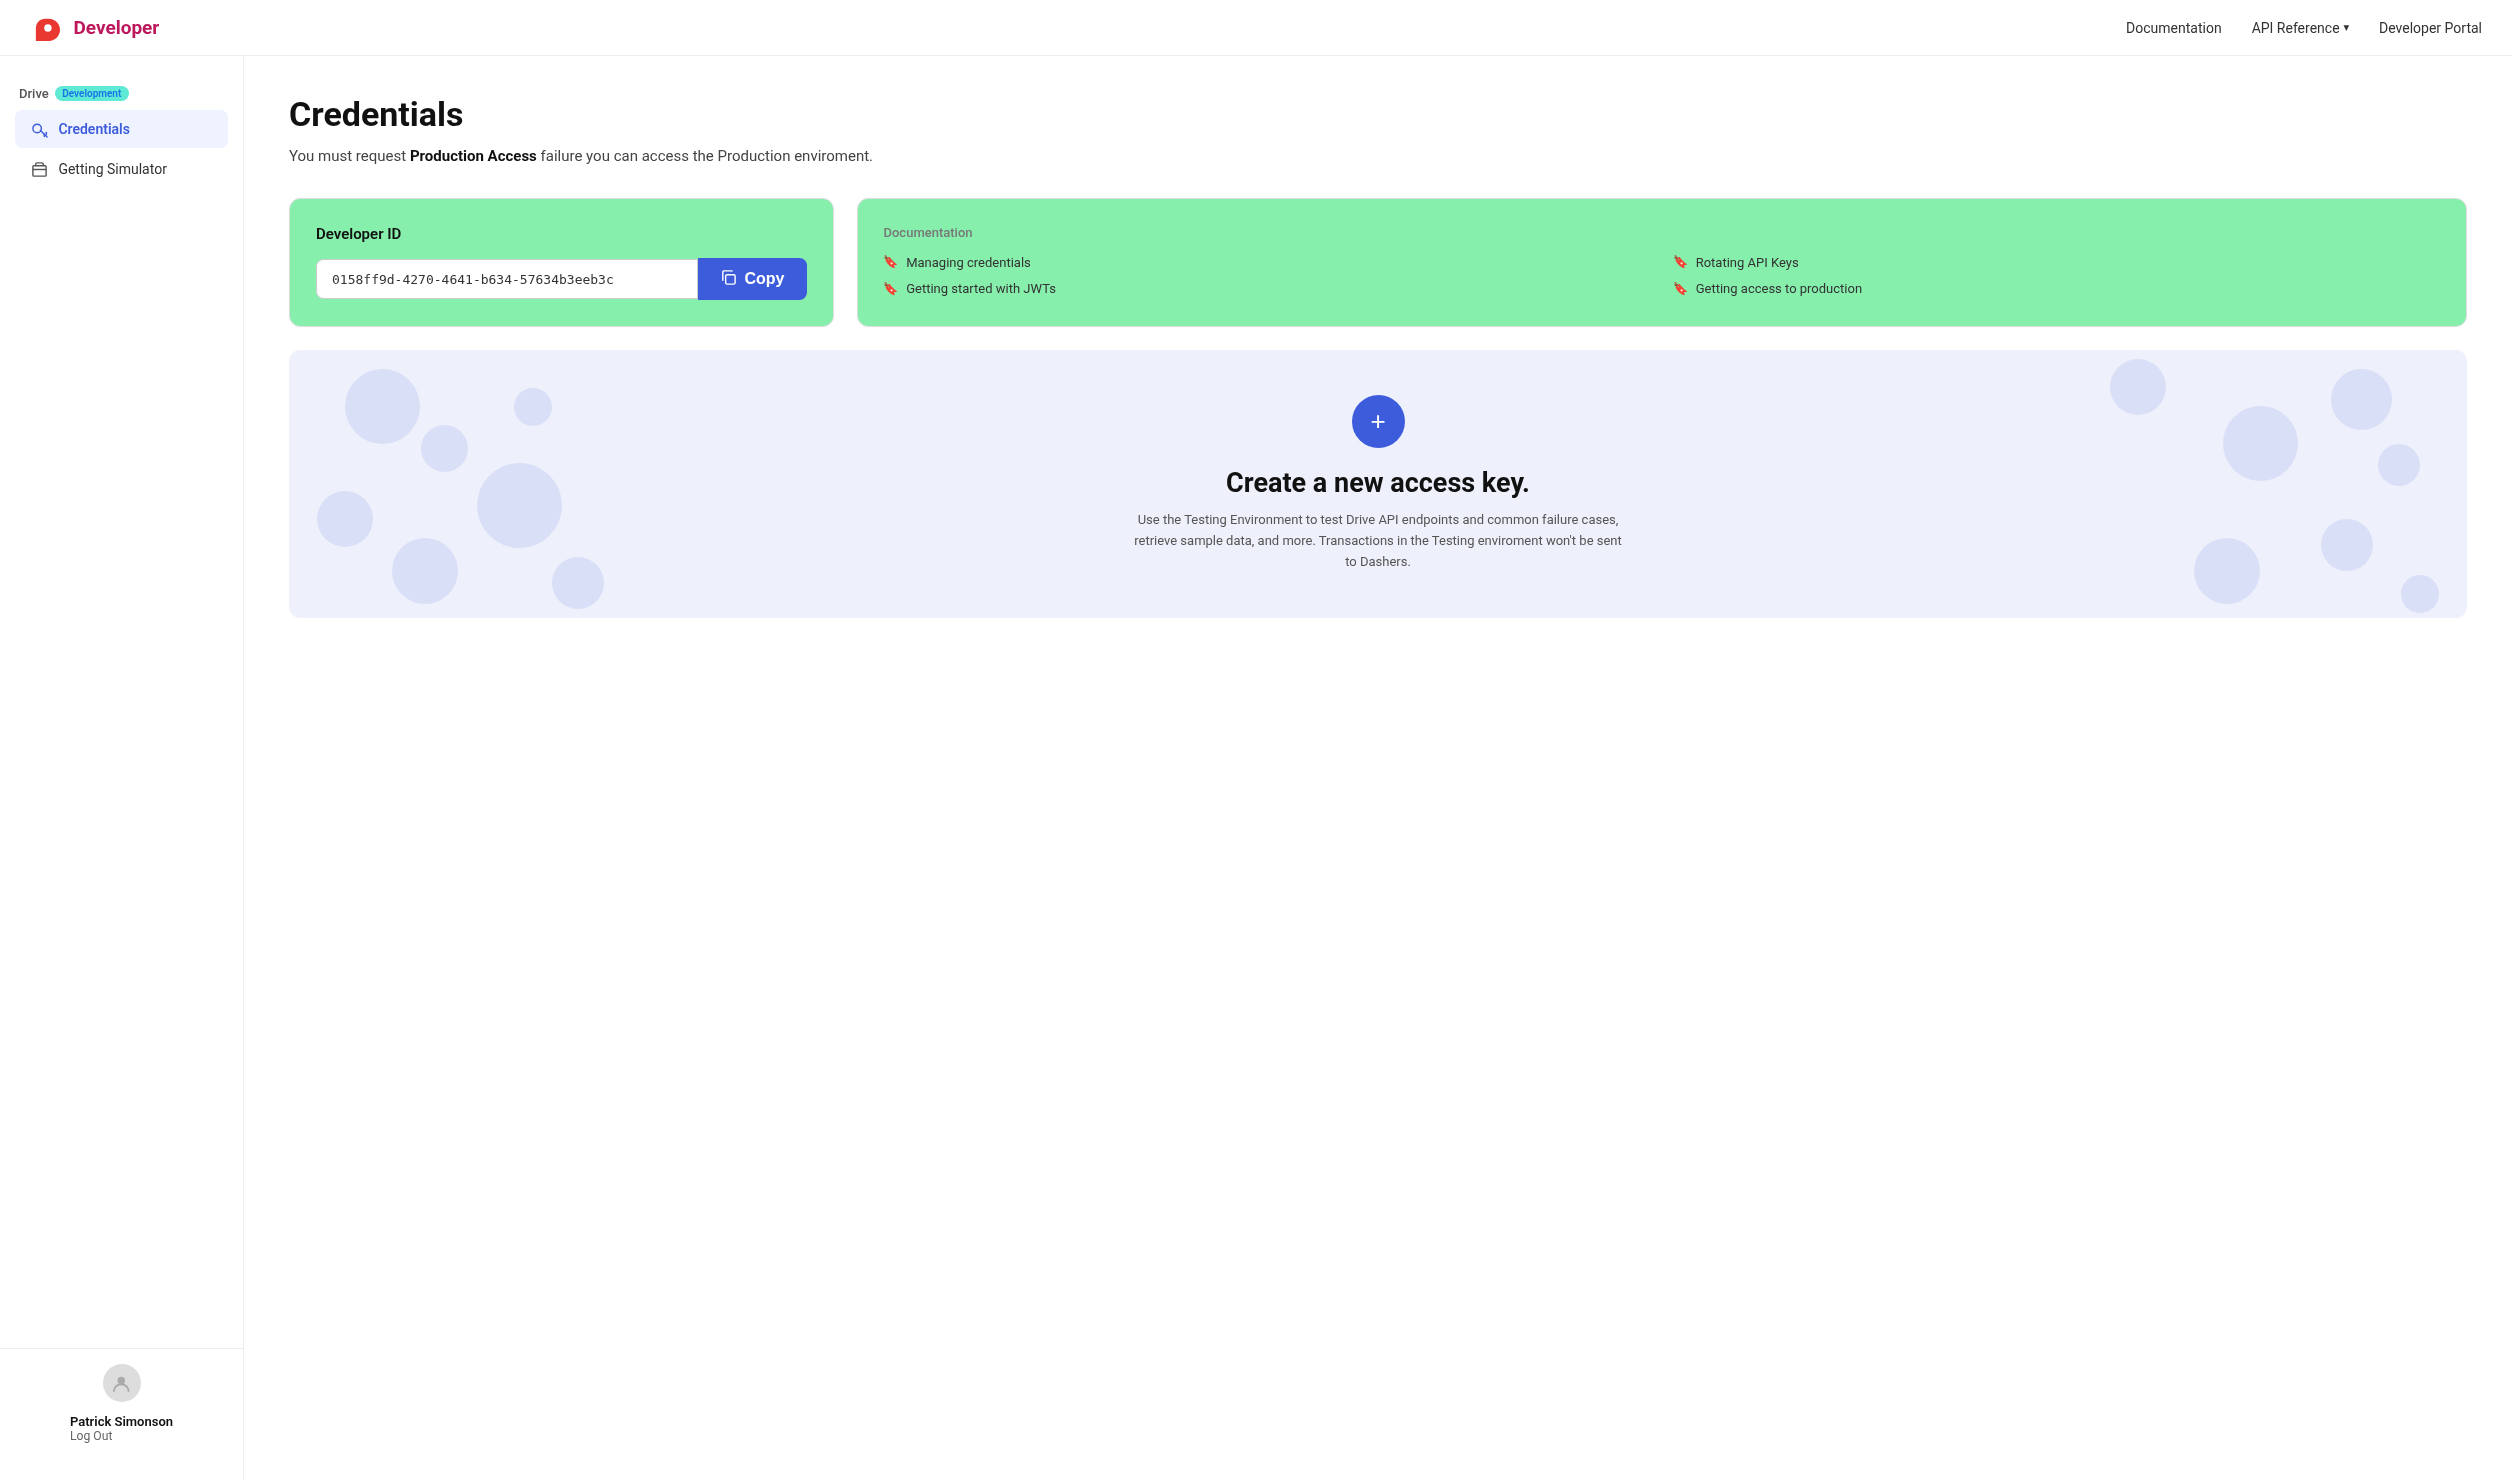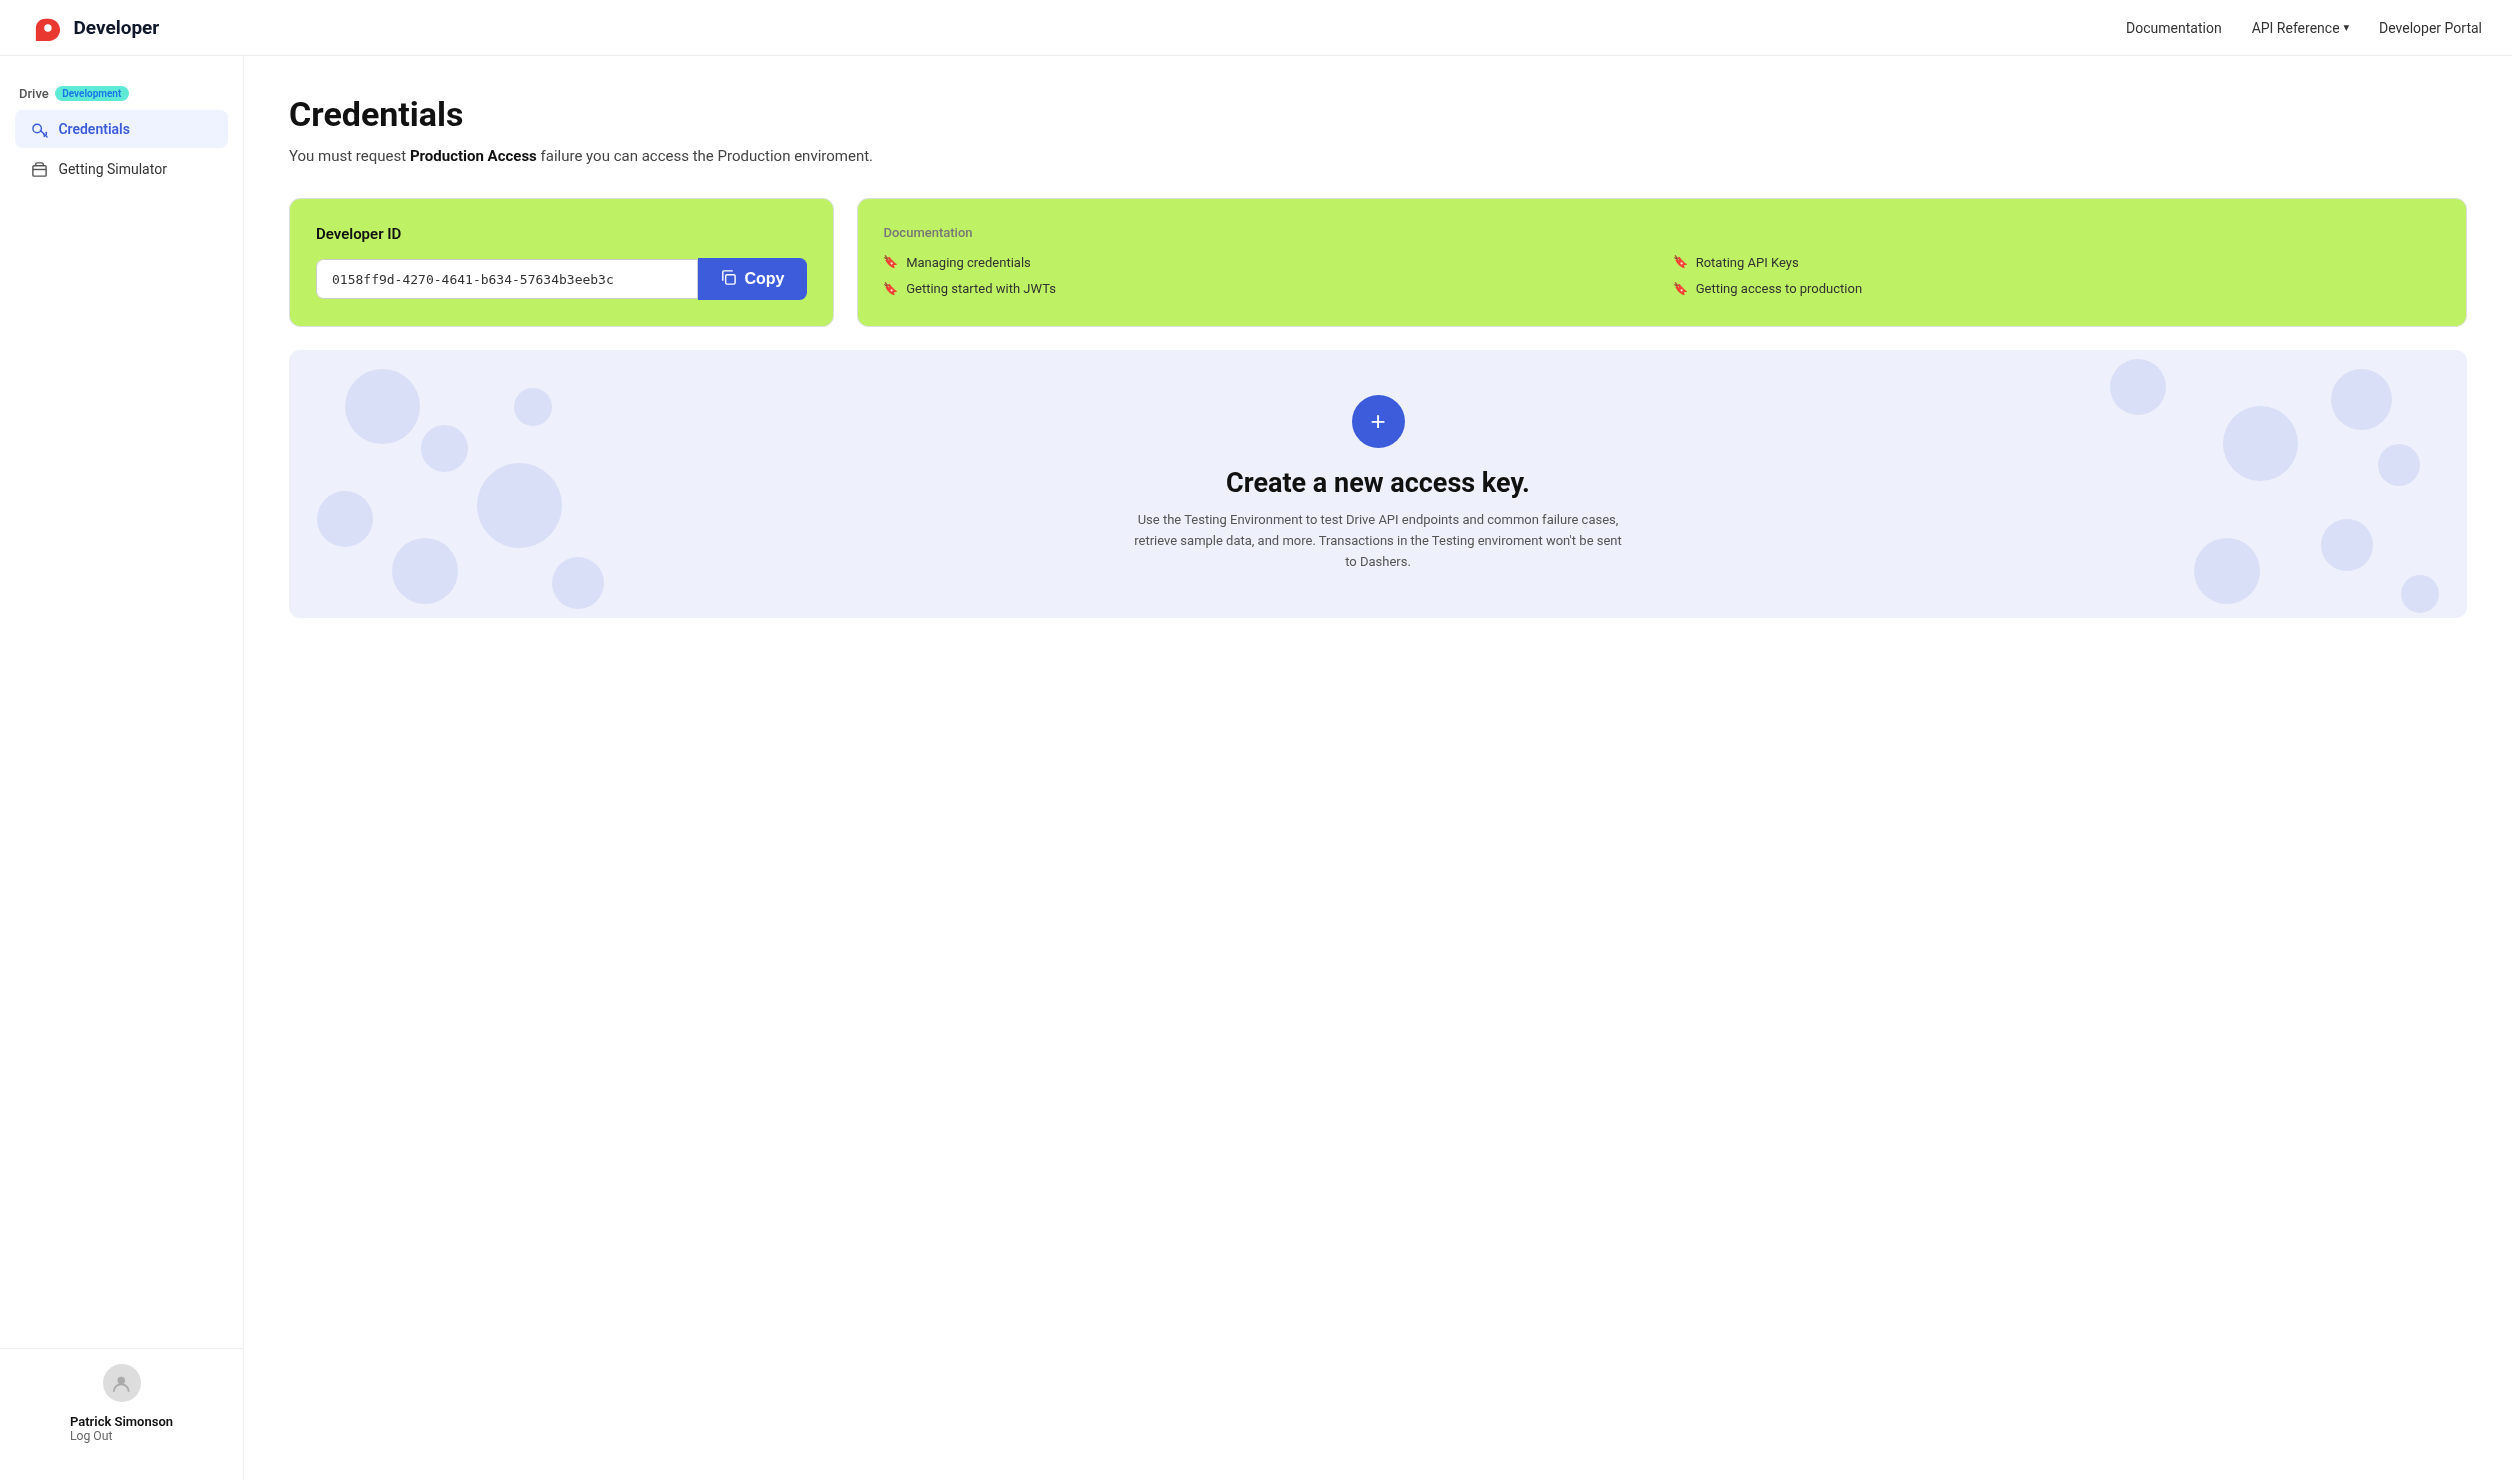--- a/index.html
+++ b/index.html
@@ -6,21 +6,21 @@
     body { font-family: -apple-system, BlinkMacSystemFont, 'Segoe UI', Roboto, sans-serif; background: #fff; display: flex; flex-direction: column; min-height: 100vh; }
 
     
     .top-nav {
       display: flex; align-items: center; padding: 0 30px; height: 56px;
       border-bottom: 0.9px solid #eee; position: fixed; top: 0; left: 0; right: 0;
       background: #fff; z-index: 100;
     }
     .logo-area { display: flex; align-items: center; gap: 9.4px; width: 244px; }
     .logo-icon { width: 34px; height: 26px; }
-    .logo-text { font-size: 19px; font-weight: 700; color: #0f172a; }
+    .logo-text { font-size: 19px; font-weight: 700; color: #be185d; }
     .nav-links { margin-left: auto; display: flex; align-items: center; gap: 30px; }
     .nav-link { font-size: 14px; color: #333; cursor: pointer; text-decoration: none; }
     .nav-link-with-arrow { display: flex; align-items: center; gap: 3.8px; }
     .chevron-down { font-size: 11.3px; color: #333; }
 
     
     .layout { display: flex; margin-top: 56px; min-height: calc(100vh - 56px); }
 
     
     .sidebar {
@@ -60,21 +60,21 @@
     .page-title { font-size: 34px; font-weight: 700; color: #111; margin-bottom: 11.3px; }
     .page-subtitle { font-size: 15px; color: #444; margin-bottom: 30px; line-height: 1.5; }
     .page-subtitle strong { font-weight: 700; color: #111; }
 
     
     .cards-row { display: flex; gap: 22.5px; margin-bottom: 22.5px; }
 
     
     .card {
       border: 0.9px solid #ddd; border-radius: 11.3px; padding: 26px;
-      background: #bef264;
+      background: #86efac;
     }
     .card-developer-id { flex: 1; max-width: 545px; }
     .card-documentation { flex: 1; }
 
     .card-label { font-size: 15px; font-weight: 600; color: #111; margin-bottom: 15px; }
     .id-input-row { display: flex; align-items: center; gap: 0; }
     .id-input {
       flex: 1; border: 0.9px solid #ccc; border-radius: 7.5px 0 0 7.5px;
       padding: 11.3px 15px; font-size: 13px; color: #333; background: #fff;
       outline: none; font-family: monospace;

